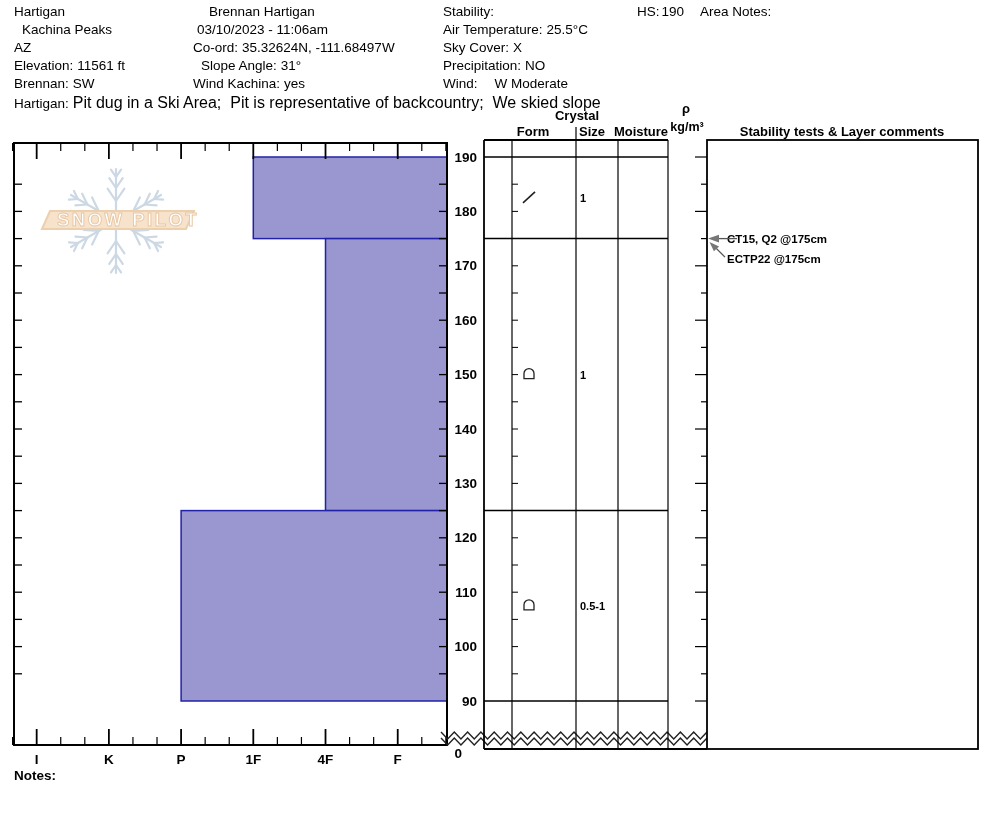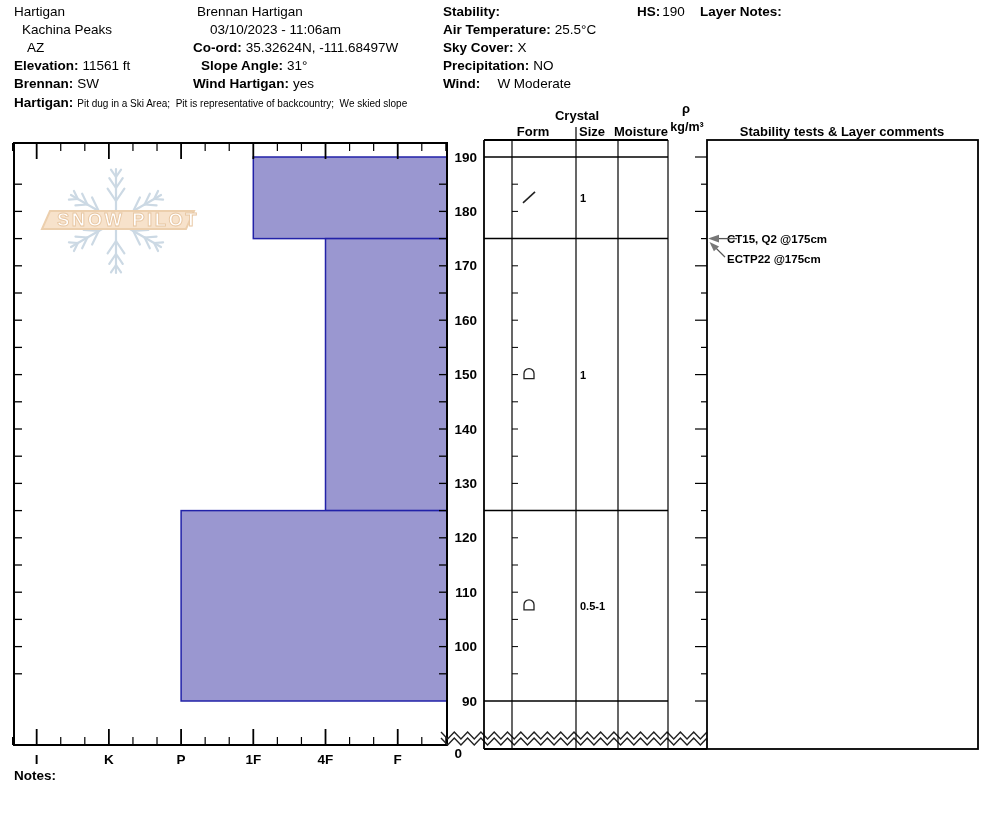--- a/index.html
+++ b/index.html
@@ -1,47 +1,47 @@
 <!DOCTYPE html>
 <html><head>
 <meta charset="utf-8">
 <style>
   html,body{margin:0;padding:0;background:#fff;}
   body{width:994px;height:840px;position:relative;font-family:"Liberation Sans",sans-serif;color:#000;overflow:hidden;}
   .h-line{position:absolute;font-size:13.5px;white-space:pre;line-height:15px;}
-  .h-line .lbl{font-weight:bold;}
+  .h-line .lbl{font-weight:normal;}
   .h-line .val{margin-left:4px;}
-  .h-line .val.small{font-size:10px;text-align:center;}
+  .h-line .val.small{font-size:16px;text-align:center;}
   #profile-svg{position:absolute;left:0;top:0;}
   #profile-svg text{font-family:"Liberation Sans",sans-serif;}
   .notes{position:absolute;left:14px;top:768px;font-size:13.5px;font-weight:bold;text-align:right;}
 </style>
 </head>
 <body>
 
 <div class="h-line" style="left:14px;top:4px"><span class="val" style="margin-left:0">Hartigan</span></div>
 <div class="h-line" style="left:14px;top:22px"><span class="val" style="margin-left:8px">Kachina Peaks</span></div>
-<div class="h-line" style="left:14px;top:40px"><span class="val" style="margin-left:13px">AZ</span></div>
+<div class="h-line" style="left:14px;top:40px"><span class="val" style="margin-left:0">AZ</span></div>
 <div class="h-line" style="left:14px;top:58px"><span class="lbl">Elevation:</span><span class="val">11561 ft</span></div>
 <div class="h-line" style="left:14px;top:76px"><span class="lbl">Brennan:</span><span class="val">SW</span></div>
 
-<div class="h-line" style="left:193px;top:4px"><span class="val" style="margin-left:4px">Brennan Hartigan</span></div>
-<div class="h-line" style="left:193px;top:22px"><span class="val" style="margin-left:17px">03/10/2023 - 11:06am</span></div>
+<div class="h-line" style="left:193px;top:4px"><span class="val" style="margin-left:16px">Brennan Hartigan</span></div>
+<div class="h-line" style="left:193px;top:22px"><span class="val" style="margin-left:4px">03/10/2023 - 11:06am</span></div>
 <div class="h-line" style="left:193px;top:40px"><span class="lbl">Co-ord:</span><span class="val">35.32624N, -111.68497W</span></div>
 <div class="h-line" style="left:201px;top:58px"><span class="lbl">Slope Angle:</span><span class="val">31°</span></div>
-<div class="h-line" style="left:193px;top:76px"><span class="lbl">Wind Hartigan:</span><span class="val">yes</span></div>
+<div class="h-line" style="left:193px;top:76px"><span class="lbl">Wind Kachina:</span><span class="val">yes</span></div>
 
 <div class="h-line" style="left:443px;top:4px"><span class="lbl">Stability:</span><span class="val"></span></div>
 <div class="h-line" style="left:443px;top:22px"><span class="lbl">Air Temperature:</span><span class="val">25.5°C</span></div>
 <div class="h-line" style="left:443px;top:40px"><span class="lbl">Sky Cover:</span><span class="val">X</span></div>
 <div class="h-line" style="left:443px;top:58px"><span class="lbl">Precipitation:</span><span class="val">NO</span></div>
 <div class="h-line" style="left:443px;top:76px"><span class="lbl">Wind:</span><span class="val" style="margin-left:17px">W Moderate</span></div>
 
 <div class="h-line" style="left:637px;top:4px"><span class="lbl">HS:</span><span class="val" style="margin-left:2px">190</span></div>
-<div class="h-line" style="left:700px;top:4px"><span class="lbl">Layer Notes:</span><span class="val"></span></div>
+<div class="h-line" style="left:700px;top:4px"><span class="lbl">Area Notes:</span><span class="val"></span></div>
 
 <div class="h-line" style="left:14px;top:95px"><span class="lbl">Hartigan:</span><span class="val small">Pit dug in a Ski Area;  Pit is representative of backcountry;  We skied slope</span></div>
 
 <svg id="profile-svg" width="994" height="840" viewBox="0 0 994 840">
     <g stroke="#ccd9e4" stroke-width="2.2" stroke-linecap="round" fill="none">
       <line x1="116" y1="218" x2="116" y2="169"></line>
       <line x1="116" y1="201" x2="124.3878935520612" y2="188.56443641167436"></line>
       <line x1="116" y1="201" x2="107.6121064479388" y2="188.56443641167436"></line>
       <line x1="116" y1="188" x2="122.71031484164897" y2="178.0515491293395"></line>
       <line x1="116" y1="188" x2="109.28968515835103" y2="178.0515491293395"></line>

